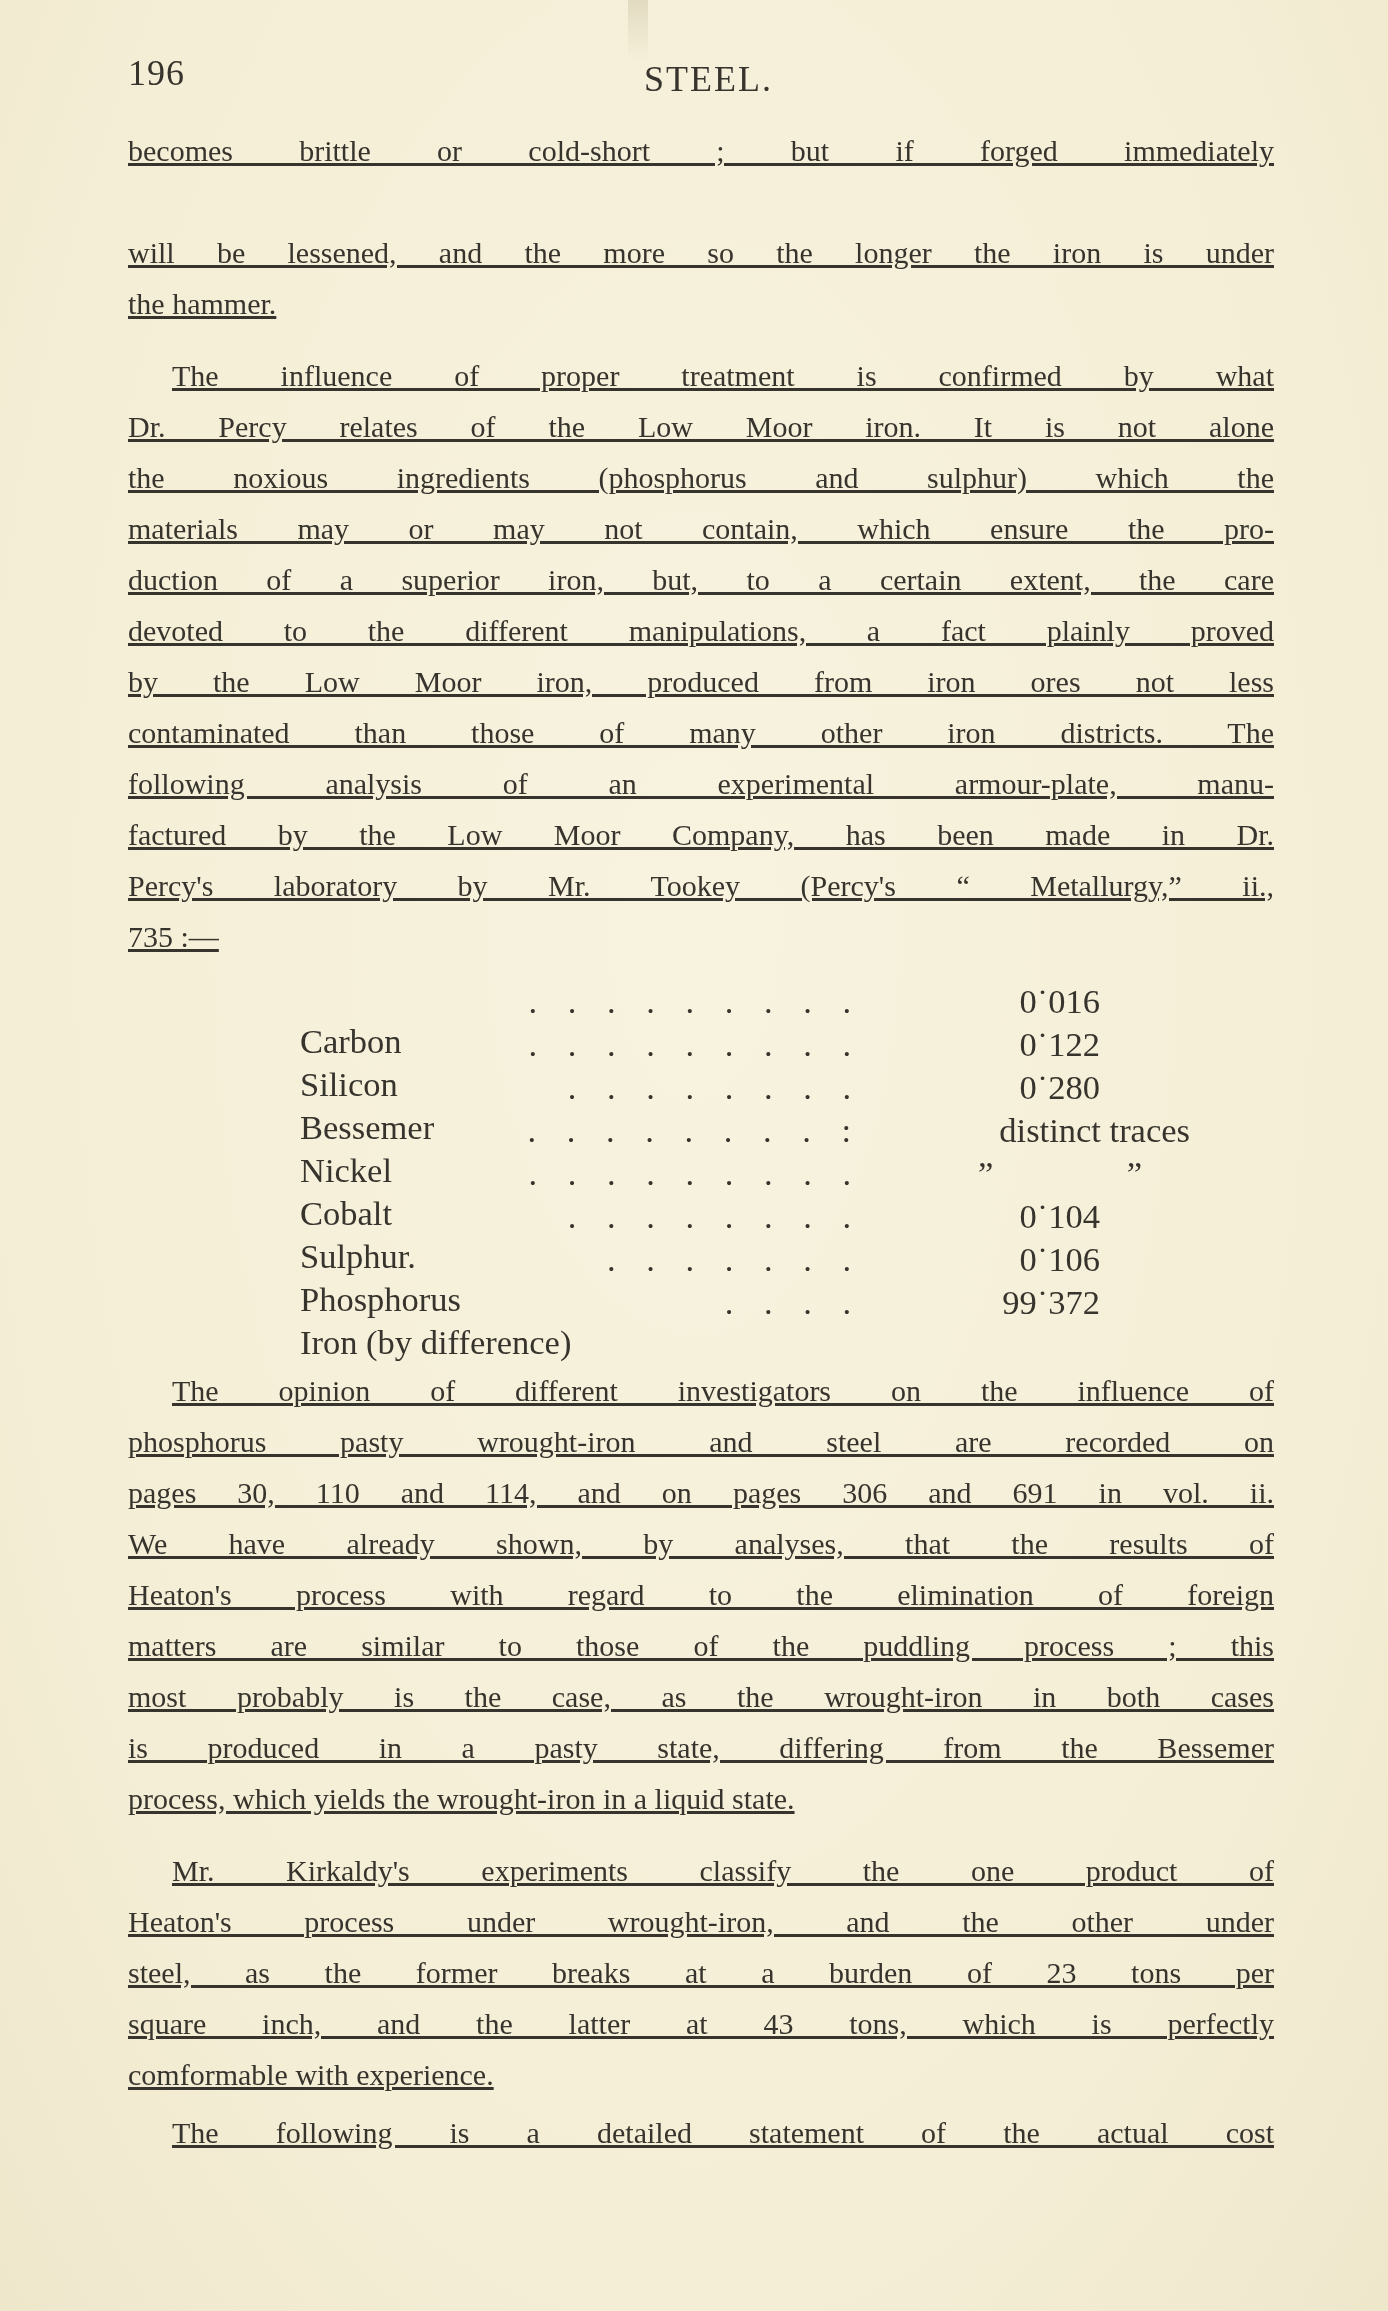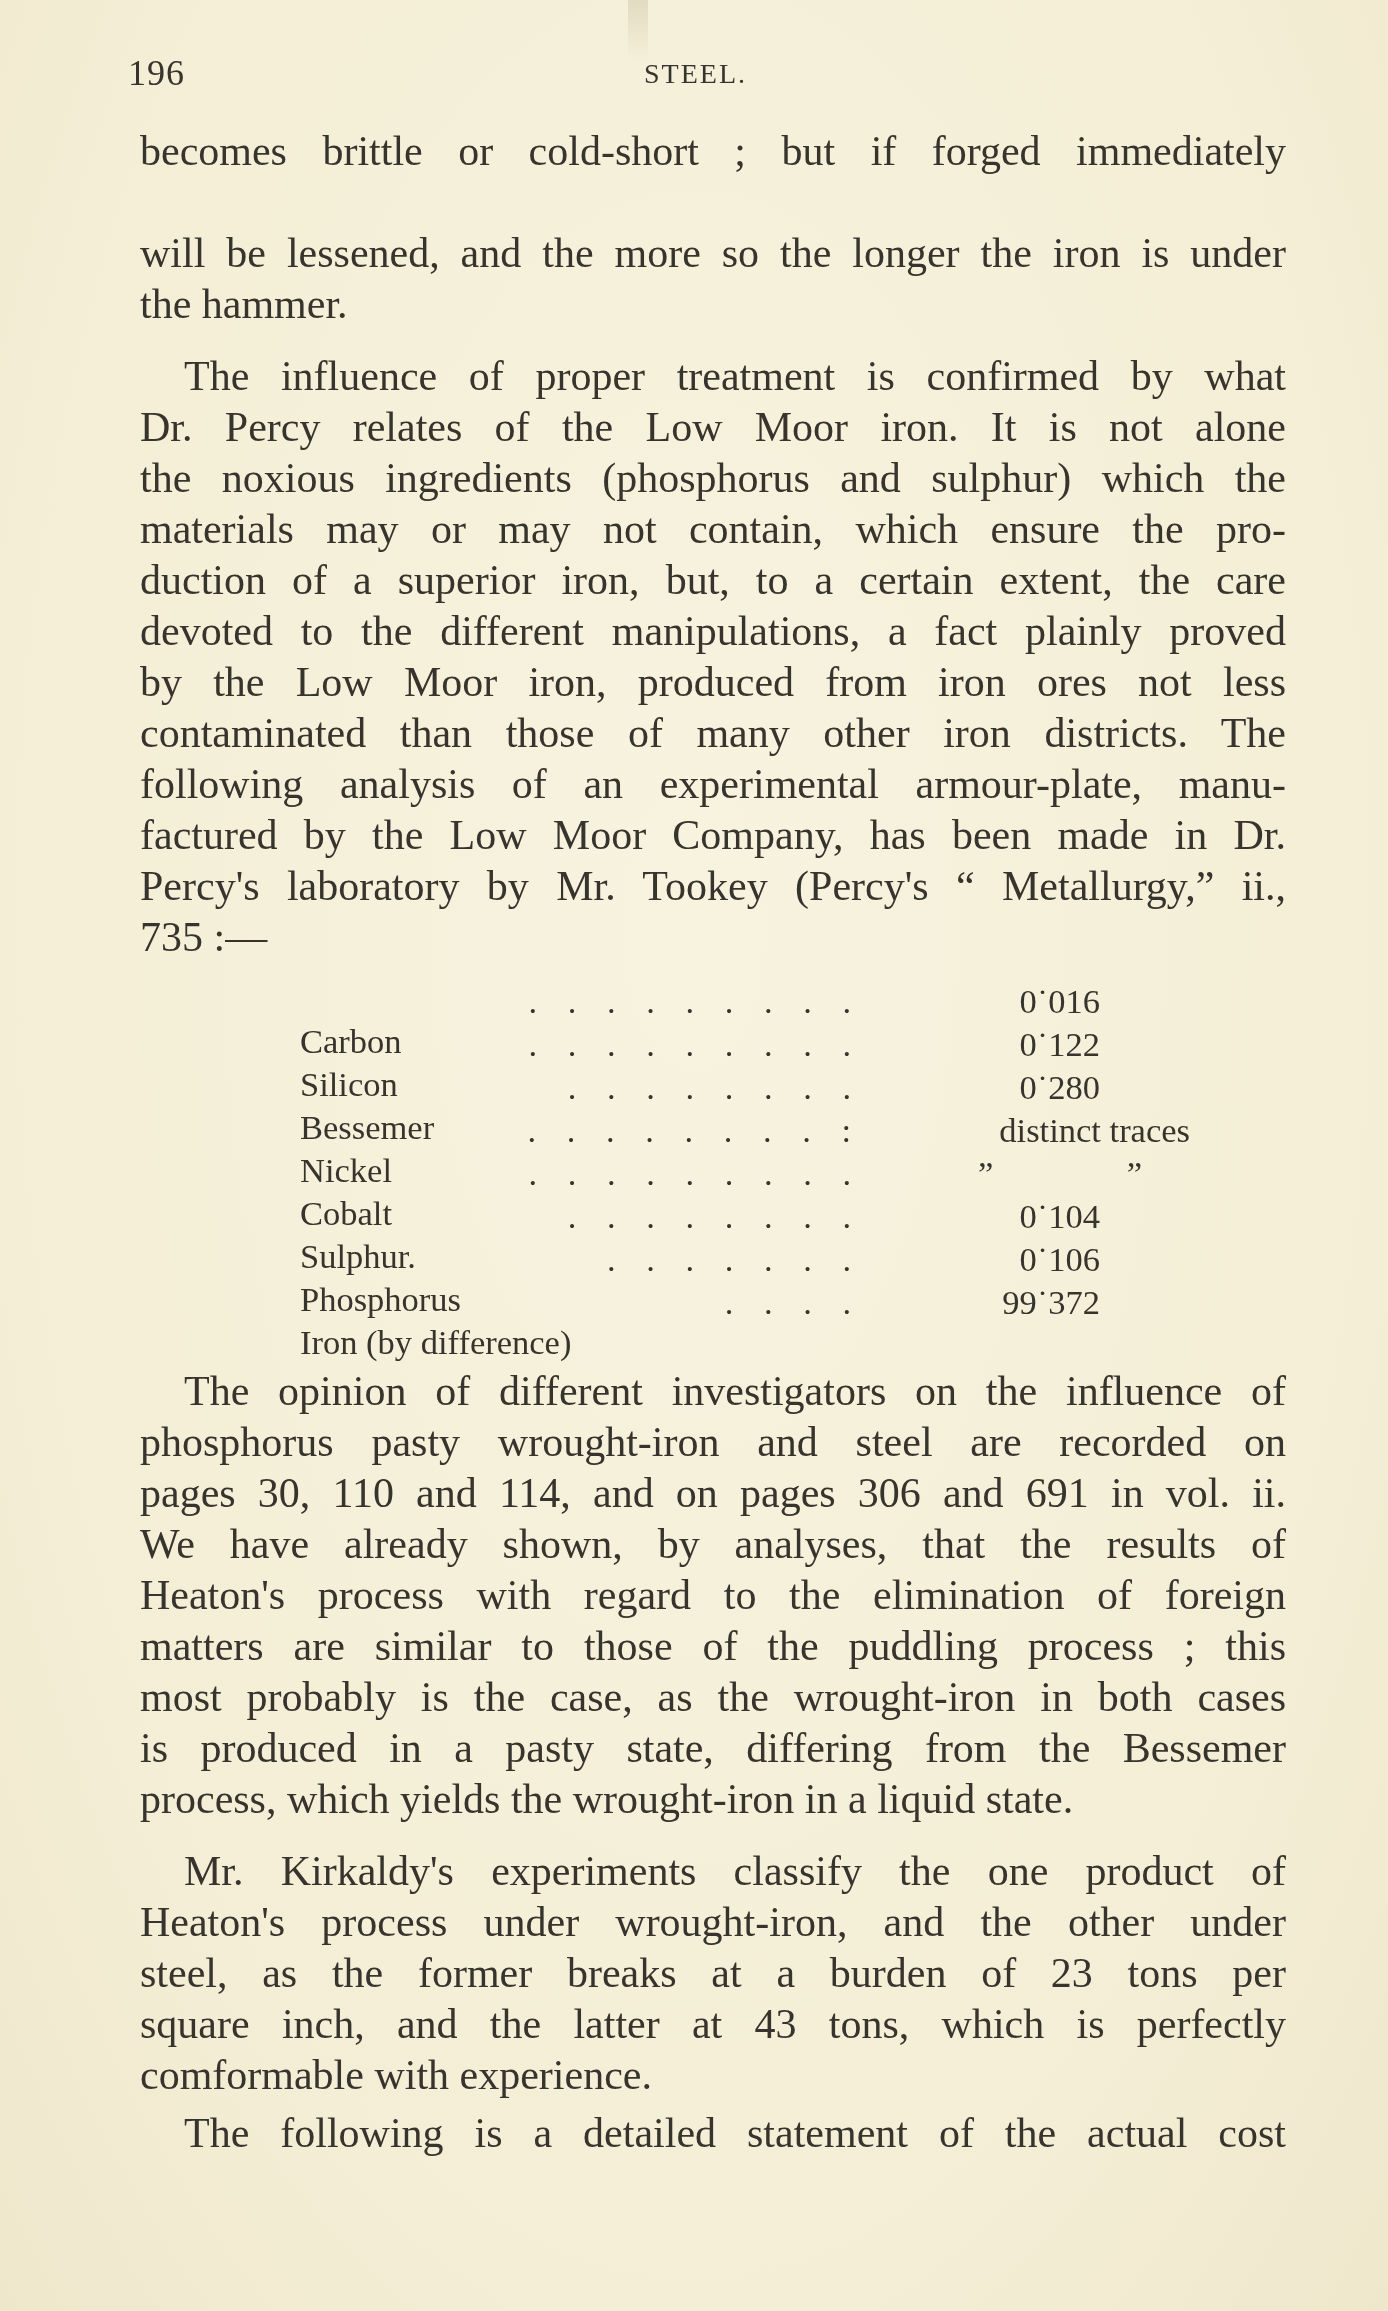--- a/index.html
+++ b/index.html
@@ -8,23 +8,23 @@
     background:#f6f0da;
     background-image: radial-gradient(ellipse at 50% 40%, #f8f3df 0%, #f4eed6 70%, #efe7cc 100%);
     color:#37342d;
     font-family:"Liberation Serif","DejaVu Serif",serif;
   }
   .page { position:absolute; left:0; top:0; width:1388px; height:2311px; }
   .gutter-stain { position:absolute; left:628px; top:0; width:20px; height:60px;
     background:linear-gradient(180deg, rgba(190,180,150,0.35), rgba(190,180,150,0)); }
   .header { position:absolute; left:128px; top:52px; width:1146px; height:50px; }
   .page-number { position:absolute; left:0; top:0; font-size:36px; letter-spacing:1px; }
-  .running-head { position:absolute; left:516px; top:6px; font-size:28px; letter-spacing:2px; }
-  .line { position:absolute; left:140px; width:1146px; font-size:42px; line-height:42px;
-    white-space:nowrap; text-align:justify; text-align-last:justify; }
+  .running-head { position:absolute; left:516px; top:6px; font-size:36px; letter-spacing:2px; }
+  .line { position:absolute; left:128px; width:1146px; font-size:30px; line-height:42px;
+    white-space:nowrap; text-align:justify; text-align-last:justify;text-decoration:underline; }
   .line.last { text-align-last:left; }
   .line.indent { padding-left:44px; box-sizing:border-box; }
   .tbl-row { position:absolute; left:300px; width:900px; height:42px; font-size:34.5px; line-height:42px; white-space:nowrap; }
   .tbl-label { position:absolute; left:0; top:0;margin-top:40px; }
   .tbl-dots { position:absolute; top:0; right:338px; letter-spacing:11px; }
   .tbl-value { position:absolute; top:0; right:100px; }
   .tbl-value.wide { right:10px; }
   .tbl-value.ditto { right:8px; width:272px; display:flex; justify-content:space-between; padding:0 50px 0 58px; box-sizing:border-box; }
 </style>
 </head>

